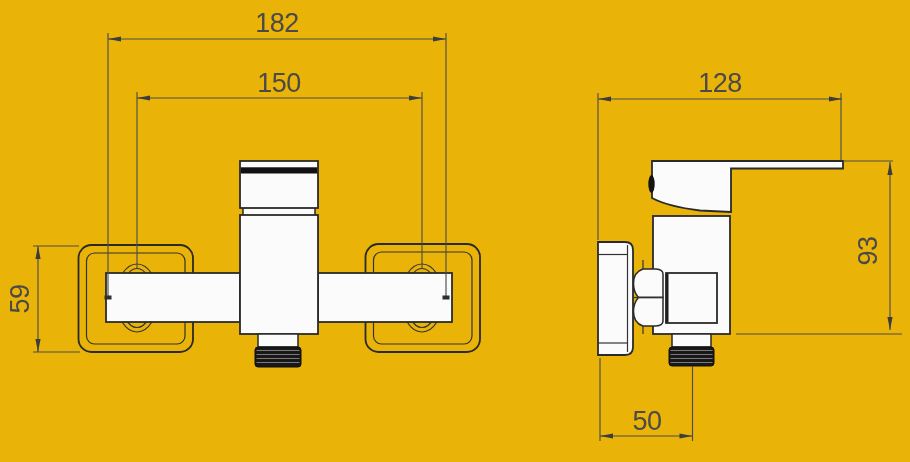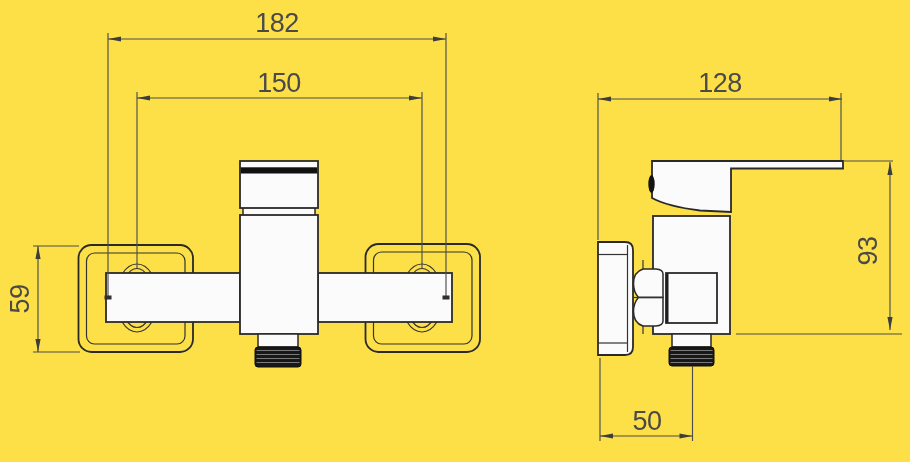--- a/index.html
+++ b/index.html
@@ -1,16 +1,16 @@
 <!DOCTYPE html>
 <html><head>
 <meta charset="utf-8">
 <style>
   html,body{margin:0;padding:0;background:#fbfbfb;}
-  .canvas{width:910px;height:462px;background:#fde047;position:relative;overflow:hidden;}
+  .canvas{width:910px;height:462px;background:#eab308;position:relative;overflow:hidden;}
   svg{display:block;}
   .ln{stroke:#2a2a2a;stroke-width:1.8;fill:none;}
   .lnf{stroke:#2a2a2a;stroke-width:1.8;fill:#fbfbfb;}
   .lnf2{stroke:#2a2a2a;stroke-width:1.5;fill:#fbfbfb;}
   .thin{stroke:#333;stroke-width:1.2;fill:none;}
   .dim{stroke:#4d4d4d;stroke-width:1.15;fill:none;}
   .arr{fill:#3d3d3d;stroke:none;}
   .dimtext{font-family:"Liberation Sans",sans-serif;font-size:27px;fill:#4a4a4a;letter-spacing:-0.5px;}
   .dark{fill:#181818;stroke:#0e0e0e;stroke-width:1;}
   .ridge{stroke:#7a7a7a;stroke-width:1;fill:none;}

